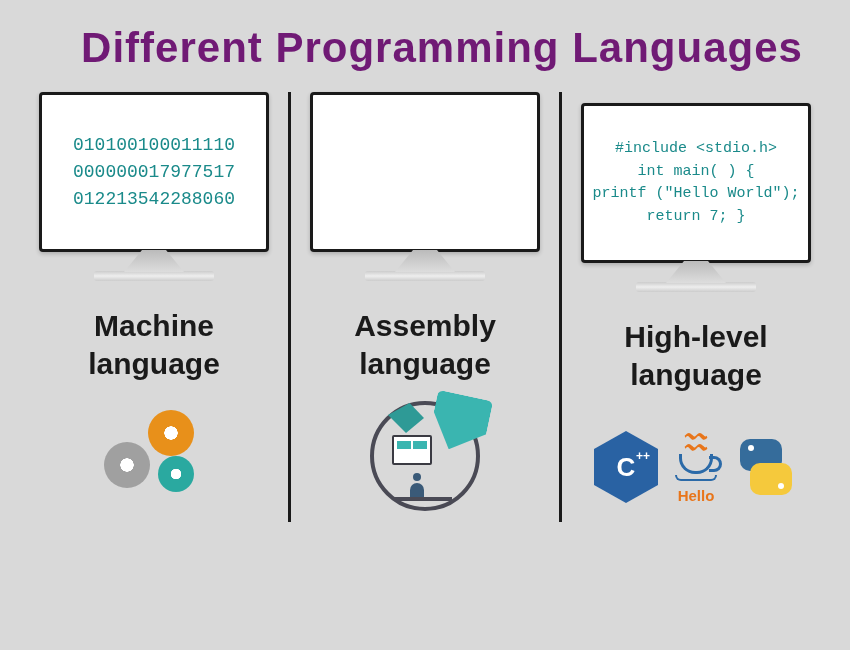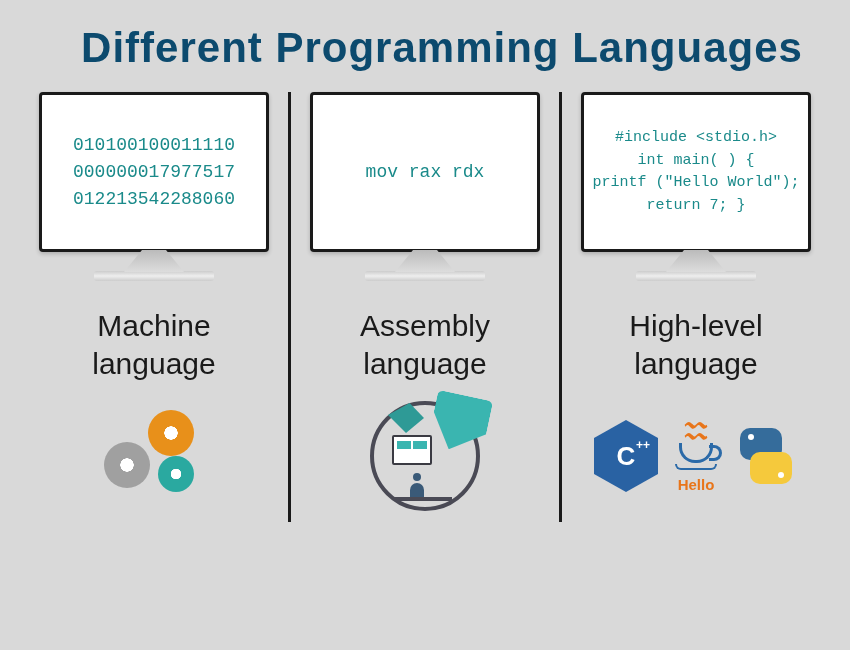--- a/index.html
+++ b/index.html
@@ -5,21 +5,21 @@
   * { box-sizing: border-box; margin: 0; padding: 0; }
   body {
     width: 850px;
     height: 650px;
     background: #d9d9d9;
     font-family: Georgia, 'Times New Roman', serif;
     overflow: hidden;
   }
   .title {
     text-align: center;
-    color: #0c4a6e;
+    color: #701a75;
     font-size: 42px;
     font-weight: 800;
     padding: 24px 0 20px 0;
     font-family: 'Segoe UI', Arial, sans-serif;
     letter-spacing: 1px;
     margin-left: 34px;
   }
   .columns {
     display: flex;
     justify-content: center;
@@ -50,38 +50,38 @@
     flex-direction: column;
     justify-content: center;
     align-items: center;
     color: #1a8a8a;
     font-family: 'Courier New', monospace;
     font-size: 18px;
     line-height: 1.5;
     text-align: center;
     box-shadow: 0 2px 4px rgba(0,0,0,0.2);
   }
-  .monitor.code { font-size: 15px; }
+  .monitor.code { font-size: 15px; margin-top: 11px; }
   .stand {
     width: 60px;
     height: 22px;
     background: linear-gradient(#bbb, #ddd);
     clip-path: polygon(30% 0, 70% 0, 100% 100%, 0 100%);
     margin-top: -2px;
   }
   .base {
     width: 120px;
     height: 10px;
     background: linear-gradient(#ccc, #eee, #ccc);
     border-radius: 3px;
     margin-top: -1px;
   }
   .label {
     font-size: 30px;
-    font-weight: 400;
+    font-weight: 700;
     color: #1a1a1a;
     text-align: center;
     margin-top: 26px;
     line-height: 1.25;
     font-family: 'Segoe UI', Arial, sans-serif;
   }
   .icon-row {
     margin-top: 24px;
     display: flex;
     justify-content: center;
@@ -220,21 +220,20 @@
         <div class="gear gray g2"></div>
         <div class="gear teal g3"></div>
       </div>
     </div>
   </div>
 
   <div class="divider"></div>
 
   <div class="col">
     <div class="monitor">
-      <div>mov rax rdx</div>
     </div>
     <div class="stand"></div>
     <div class="base"></div>
     <div class="label" style="white-space:pre-line">Assembly
 language</div>
     <div class="icon-row">
       <div class="dash-wrap">
         <div class="dash-ring"></div>
         <div class="dash-seg"></div>
         <div class="dash-seg2"></div>

